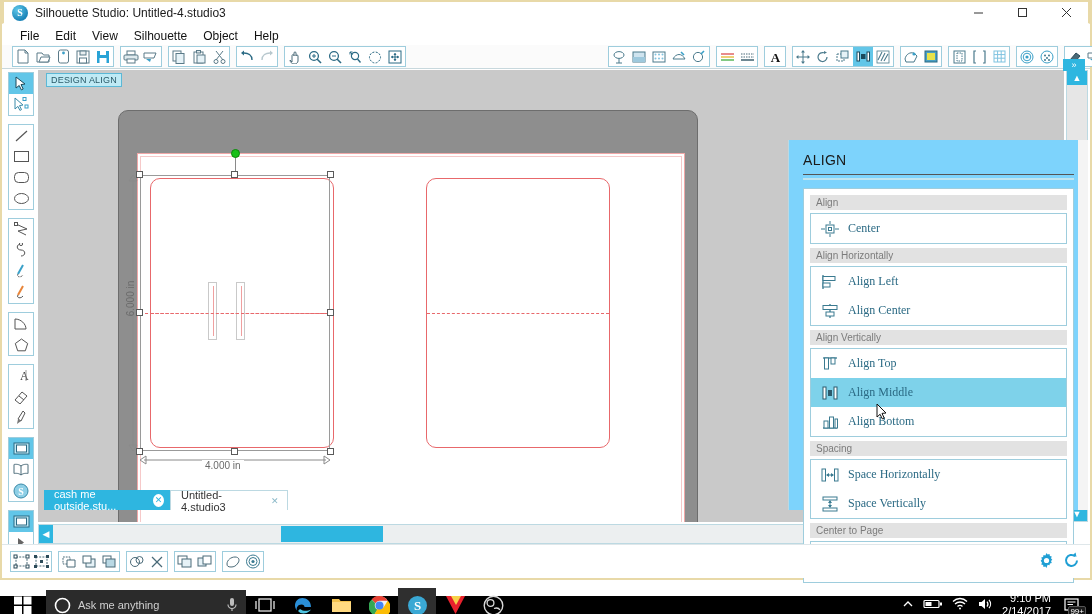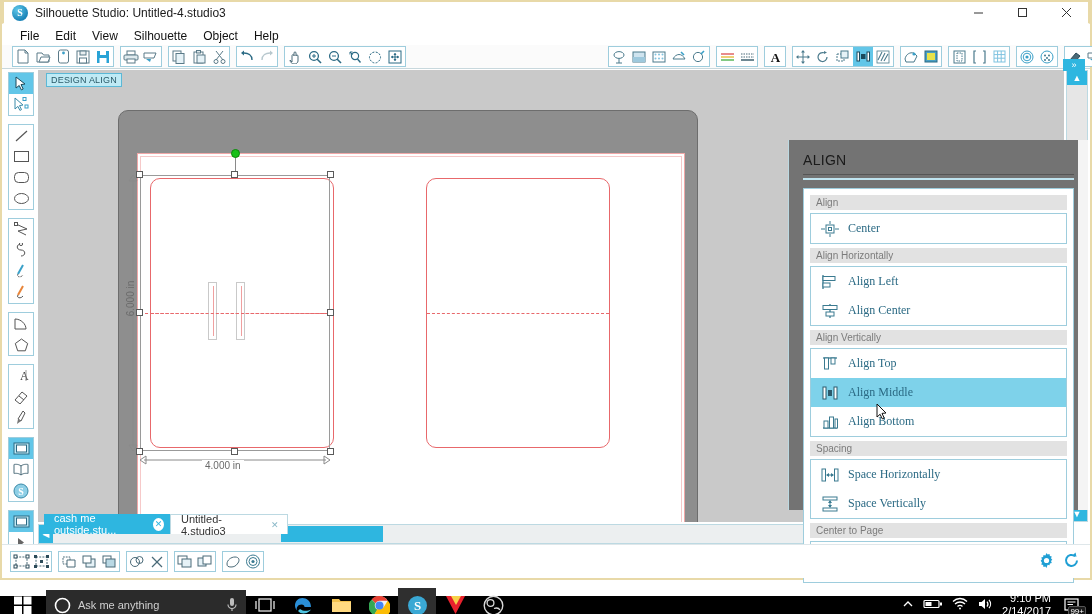--- a/index.html
+++ b/index.html
@@ -180,21 +180,21 @@
   .scroll-thumb{ background:#2eb6e0; position:absolute; }
   #collapse-btn{
     position:absolute; right:2px; top:-12px; width:22px;height:12px;
     background:#2eb6e0; color:#fff; font-size:9px;
     display:flex;align-items:center;justify-content:center;
   }
 
   
   #right-panel{
     position:absolute; right:2px; top:70px; width:300px; bottom:34px;
-    background:#737373; border-left:1px solid #bcd9e2;
+    background:#7dd3fc; border-left:1px solid #bcd9e2;
   }
   #panel-title{
     font-size:14px; color:#1a1a1a; padding:12px 0 6px 14px;
     letter-spacing:0.3px;
   }
   #panel-title-rule{
     margin:0 14px; border-bottom:1px solid #555;
   }
   #panel-title-rule2{
     margin:3px 14px 0 14px; border-bottom:2px solid #bfe4f0;
@@ -223,21 +223,21 @@
     position:absolute; right:0; top:0; width:10px; bottom:0;
     background:#f4f4f4;
   }
   #cursor-arrow{
     position:absolute; left:874px; top:333px; z-index:40;
     pointer-events:none;
   }
 
   
   #tabs-strip{
-    position:absolute; left:36px; bottom:10px; width:740px; height:20px;
+    position:absolute; left:36px; bottom:34px; width:740px; height:20px;
     z-index:7;
     text-decoration:underline;
   }
   .doc-tab{
     position:absolute; bottom:0; height:20px;
     display:flex; align-items:center; padding:0 6px 0 10px;
     font-size:11px;
   }
   .doc-tab.active{ background:#2eb6e0; color:#fff; }
   .doc-tab.inactive{ background:#fff; color:#333; border:1px solid #bcd9e2; border-bottom:none; }

